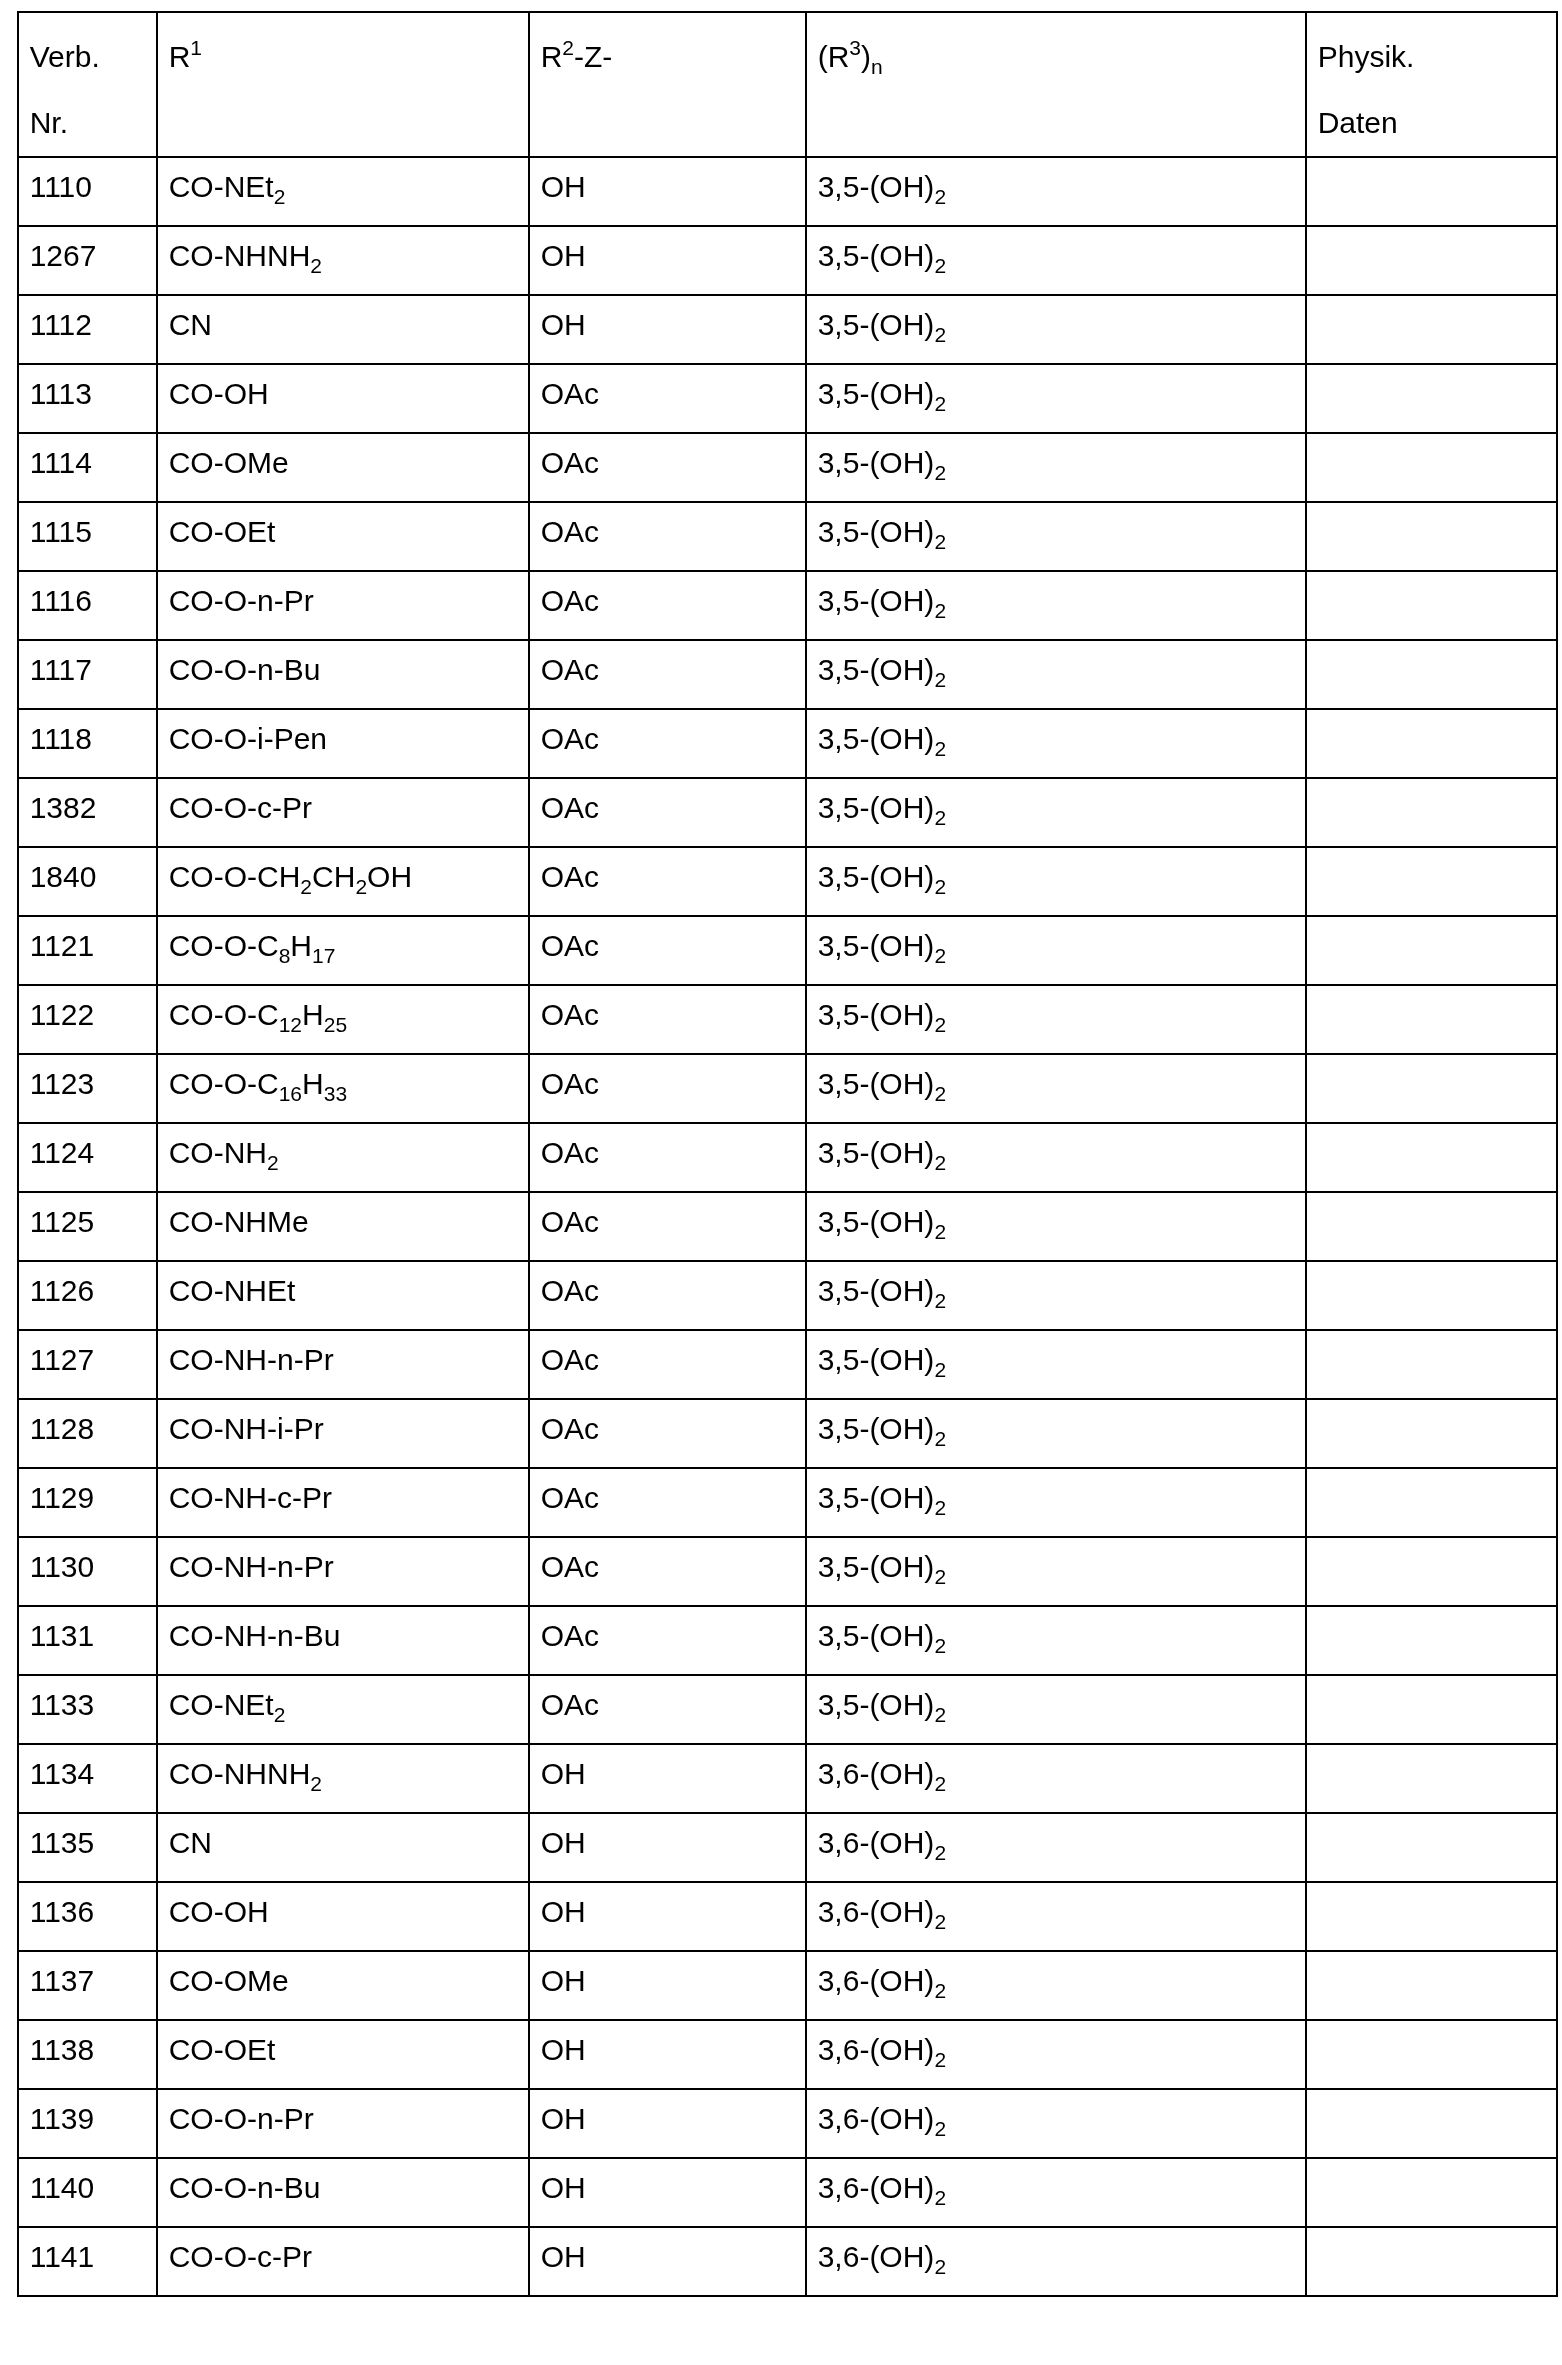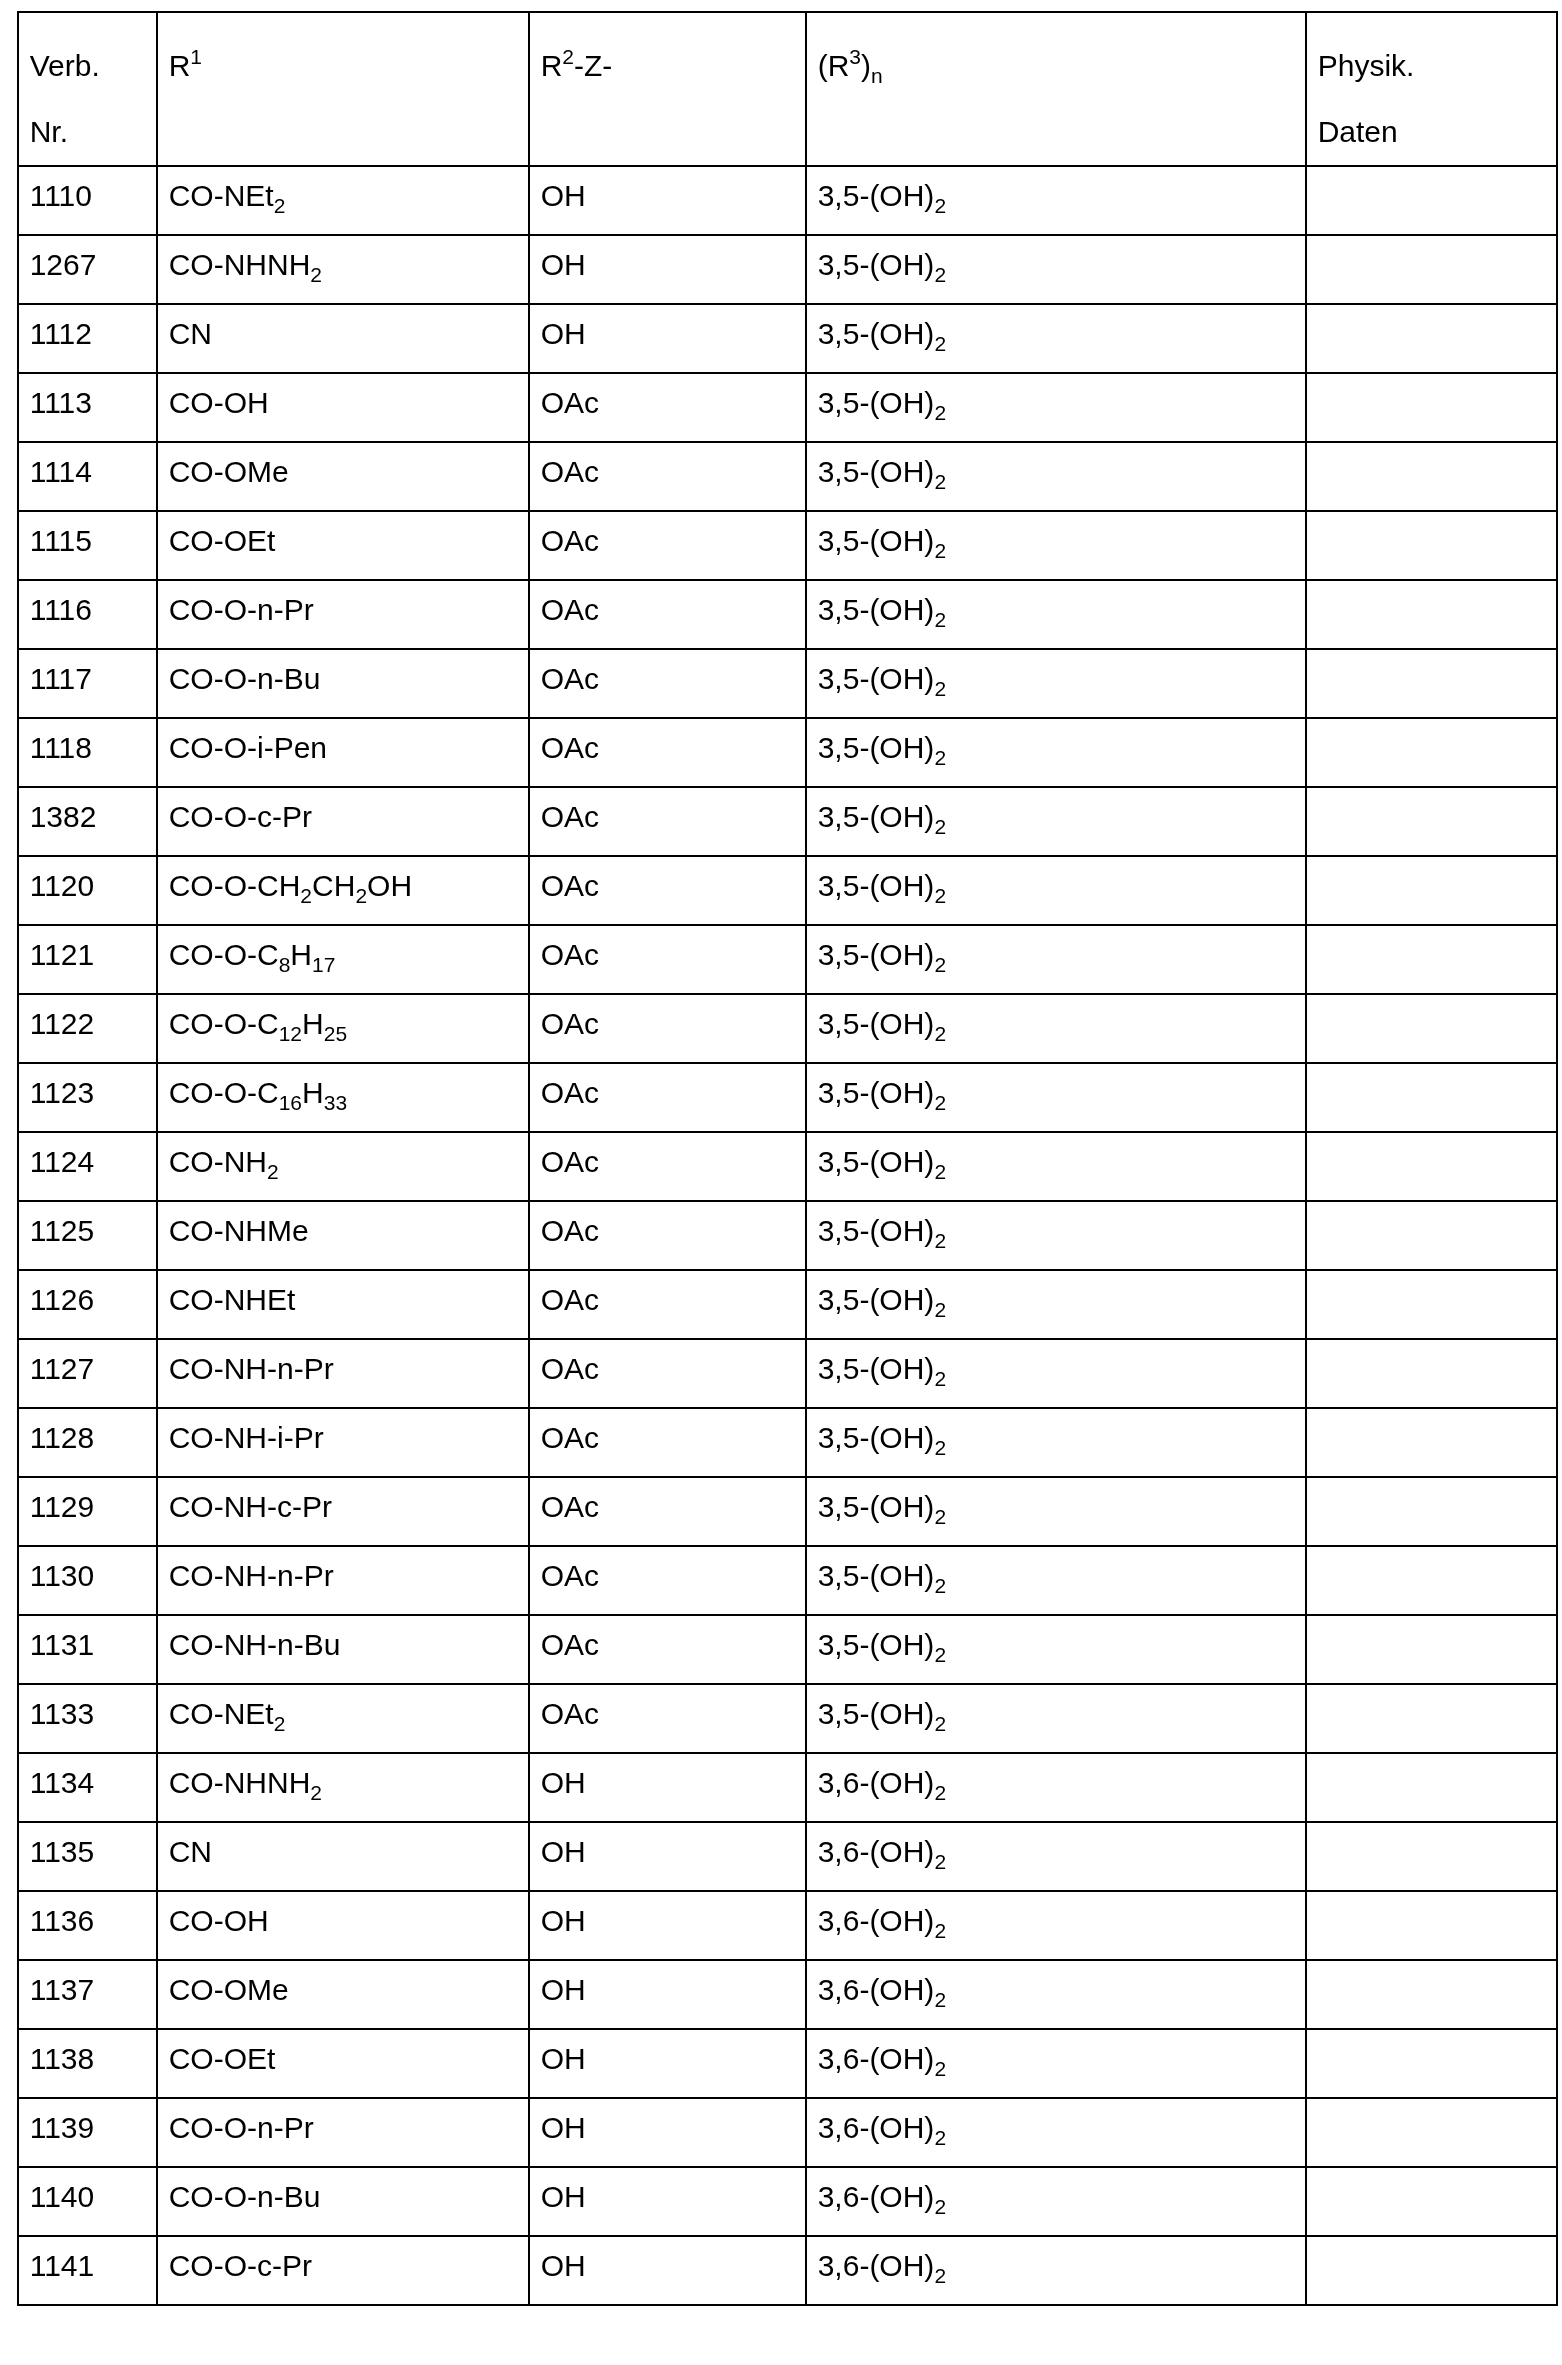--- a/index.html
+++ b/index.html
@@ -15,21 +15,21 @@
     font-weight:normal; font-size:30px; line-height:35px;
   }
   col.c1 { width:139px; }
   col.c2 { width:372px; }
   col.c3 { width:277px; }
   col.c4 { width:500px; }
   col.c5 { width:251px; }
   tr.head th { height:131px; }
   tr.row td { height:67px; }
   .cell { padding:10.4px 0 0 10.4px; white-space:nowrap; }
-  .head .cell { padding-top:20px; line-height:66px; }
+  .head .cell { padding-top:11px; line-height:66px; }
   sub { font-size:21px; vertical-align:-7px; line-height:0; }
   sup { font-size:21px; vertical-align:12px; line-height:0; }
 </style>
 </head>
 <body>
 
 <table class="chem">
   <colgroup>
     <col class="c1">
       <col class="c2">
@@ -228,21 +228,21 @@
         </td>
         <td>
           <div class="cell"><span>3,5-(OH)</span><sub>2</sub></div>
         </td>
         <td>
           <div class="cell"><span></span></div>
         </td>
       </tr>
       <tr class="row">
         <td>
-          <div class="cell"><span>1120</span></div>
+          <div class="cell"><span>1840</span></div>
         </td>
         <td>
           <div class="cell"><span>CO-O-CH</span><sub>2</sub><span>CH</span><sub>2</sub><span>OH</span></div>
         </td>
         <td>
           <div class="cell"><span>OAc</span></div>
         </td>
         <td>
           <div class="cell"><span>3,5-(OH)</span><sub>2</sub></div>
         </td>

